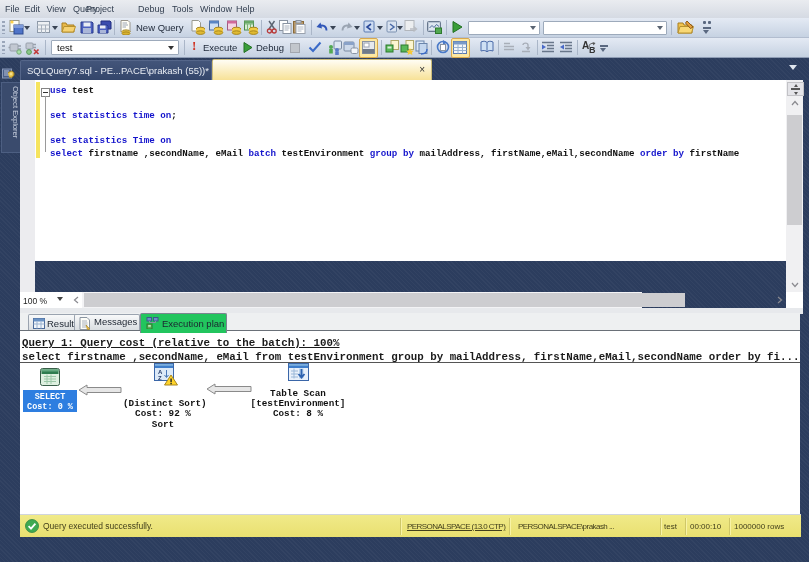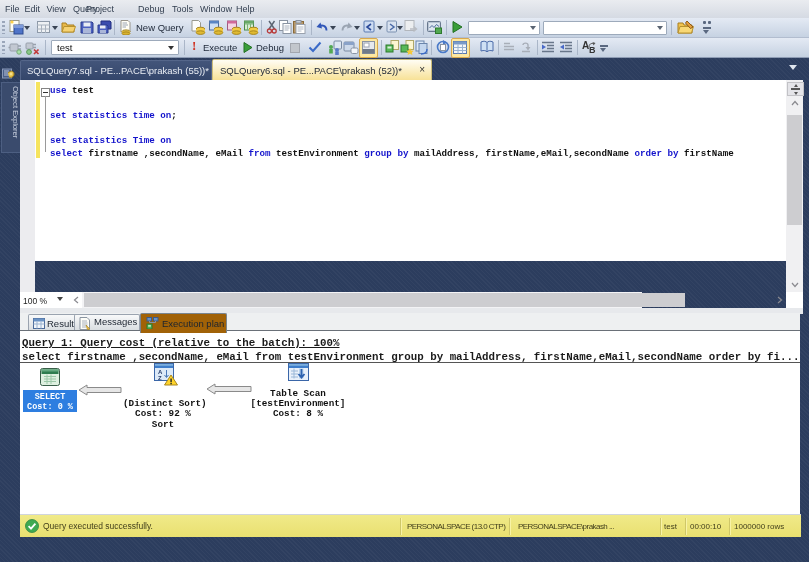--- a/index.html
+++ b/index.html
@@ -339,40 +339,39 @@
   <svg class="ab" style="left:2px;top:9px" width="13" height="13">
         <rect x="0.5" y="2" width="9" height="9" fill="#4a5f88" stroke="#8a9ab8"></rect>
         <path d="M2 4 L7 4 M2 6 L7 6 M2 8 L7 8" stroke="#b8c4da"></path>
         <path d="M6 6 C9 3 12 4 12 7 C12 10 9 11 7 10" fill="#e8c24a" stroke="#a8861e"></path>
         <circle cx="9" cy="7" r="1.4" fill="#f6e08a"></circle>
       </svg>
   <div class="ab tab1">
         <span style="position:absolute;left:6px;top:4px;">SQLQuery7.sql - PE...PACE\prakash (55))*</span>
       </div>
   <div class="ab tab2">
-        <span style="position:absolute;left:7px;top:5px;">SQLQuery6.sql - PE...PACE\prakash (52))*</span>
         <span style="position:absolute;right:6px;top:4px;font-size:10px;color:#333;">×</span>
       </div>
   <div class="ab" style="left:789px;top:7px;width:0;height:0;border-left:4px solid transparent;border-right:4px solid transparent;border-top:5px solid #dfe5ee;"></div>
 </div>
 
 <div class="ab vtab">Object Explorer</div>
 
 <div class="ab editor">
   <div class="ab selmargin"></div>
   <div class="ab ystrip"></div>
 
   <div class="ab" style="left:21px;top:8px;width:7px;height:7px;border:1px solid #848484;background:#fff;">
     <div class="ab" style="left:1px;top:3px;width:5px;height:1px;background:#333;"></div>
   </div>
   <div class="ab" style="left:24.5px;top:16px;width:1px;height:56px;background:#9a9a9a;"></div>
   <div class="codeline" style="top:5px;"><span class="kw">use</span> test</div>
   <div class="codeline" style="top:30px;"><span class="kw">set statistics time on</span>;</div>
   <div class="codeline" style="top:55px;"><span class="kw">set statistics Time on</span></div>
-  <div class="codeline" style="top:67.5px;"><span class="kw">select</span> firstname ,secondName, eMail <span class="kw">from</span> testEnvironment <span class="kw">group by</span> mailAddress, firstName,eMail,secondName <span class="kw">order by</span> firstName</div>
+  <div class="codeline" style="top:67.5px;"><span class="kw">select</span> firstname ,secondName, eMail <span class="kw">batch</span> testEnvironment <span class="kw">group by</span> mailAddress, firstName,eMail,secondName <span class="kw">order by</span> firstName</div>
 </div>
 
 <div class="ab vsb">
   <div class="ab" style="left:1px;top:2px;width:15px;height:12px;background:#e4e4e8;border:1px solid #c2c2c6;">
         <div class="ab" style="left:3px;top:5px;width:9px;height:2px;background:#555;"></div>
         <div class="ab" style="left:5.5px;top:1px;width:0;height:0;border-left:2.5px solid transparent;border-right:2.5px solid transparent;border-bottom:3px solid #555;"></div>
         <div class="ab" style="left:5.5px;top:8.5px;width:0;height:0;border-left:2.5px solid transparent;border-right:2.5px solid transparent;border-top:3px solid #555;"></div>
       </div>
   <svg class="ab" style="left:5px;top:20px" width="8" height="6">
         <path d="M1 5 L4 1.5 L7 5" fill="none" stroke="#8a8a90" stroke-width="1.2"></path>
@@ -409,21 +408,21 @@
     <span style="position:absolute;left:18px;top:3px;">Results</span>
       </div>
   <div class="rtab" style="left:54px;width:64px;">
     <svg class="ab" style="left:4px;top:2px" width="12" height="13">
           <path d="M1 0.5 L8 0.5 L10.5 3 L10.5 12.5 L1 12.5 Z" fill="#fdfdf8" stroke="#8a94a0"></path>
           <path d="M3 4h5M3 6h5.5M3 8h5.5M3 10h4" stroke="#a8b0bc"></path>
           <path d="M7 8 L11 12 L8.5 12.8 Z" fill="#e8b84a" stroke="#a8861e" stroke-width="0.6"></path>
         </svg>
     <span style="position:absolute;left:19px;top:1px;">Messages</span>
       </div>
-  <div class="rtab" style="left:120px;width:85px;background:#a16207;top:0;height:19px;border-color:#7a858f;z-index:3;">
+  <div class="rtab" style="left:120px;width:85px;background:#22c55e;top:0;height:19px;border-color:#7a858f;z-index:3;">
     <svg class="ab" style="left:5px;top:3px" width="13" height="12">
           <rect x="1" y="7" width="5" height="5" fill="#58b858" stroke="#2d7a2d"></rect>
           <rect x="2.2" y="8.2" width="2.6" height="1.4" fill="#d8f0d8"></rect>
           <rect x="1" y="0.5" width="4.5" height="3.5" fill="#6a92c4" stroke="#3a5a8a"></rect>
           <rect x="7.5" y="0.5" width="4.5" height="3.5" fill="#6a92c4" stroke="#3a5a8a"></rect>
           <path d="M3.5 4 L3.5 5.5 L9.5 5.5 L9.5 4" fill="none" stroke="#8a94a0"></path>
         </svg>
     <span style="position:absolute;left:21px;top:4px;">Execution plan</span>
       </div>
 </div>
@@ -482,21 +481,21 @@
   <div class="ntext" style="left:218px;top:77px;width:120px;">Cost: 8 %</div>
 </div>
 
 <div class="ab sbar">
   <svg class="ab" style="left:5px;top:4px;" width="14" height="14" viewBox="0 0 14 14">
     <circle cx="7" cy="7" r="6.5" fill="#3faa52" stroke="#2d8440" stroke-width="0.8"></circle>
     <path d="M3.6 7.2 L6 9.6 L10.4 4.6" stroke="#fff" stroke-width="1.8" fill="none"></path>
   </svg>
   <span class="ab" style="left:23px;top:6px;">Query executed successfully.</span>
   <div class="sdiv" style="left:380px;"></div>
-  <span class="ab rseg" style="left:387px;top:7px;letter-spacing:-0.55px;">PERSONALSPACE (13.0 CTP)</span>
+  <span class="ab rseg" style="left:387px;top:7px;letter-spacing:-0.55px;text-decoration:underline;">PERSONALSPACE (13.0 CTP)</span>
   <div class="sdiv" style="left:489px;"></div>
   <span class="ab rseg" style="left:498px;top:7px;letter-spacing:-0.55px;">PERSONALSPACE\prakash ...</span>
   <div class="sdiv" style="left:640px;"></div>
   <span class="ab rseg" style="left:644px;top:7px;">test</span>
   <div class="sdiv" style="left:665px;"></div>
   <span class="ab rseg" style="left:670px;top:7px;">00:00:10</span>
   <div class="sdiv" style="left:709px;"></div>
   <span class="ab rseg" style="left:714px;top:7px;">1000000 rows</span>
 </div>
 

